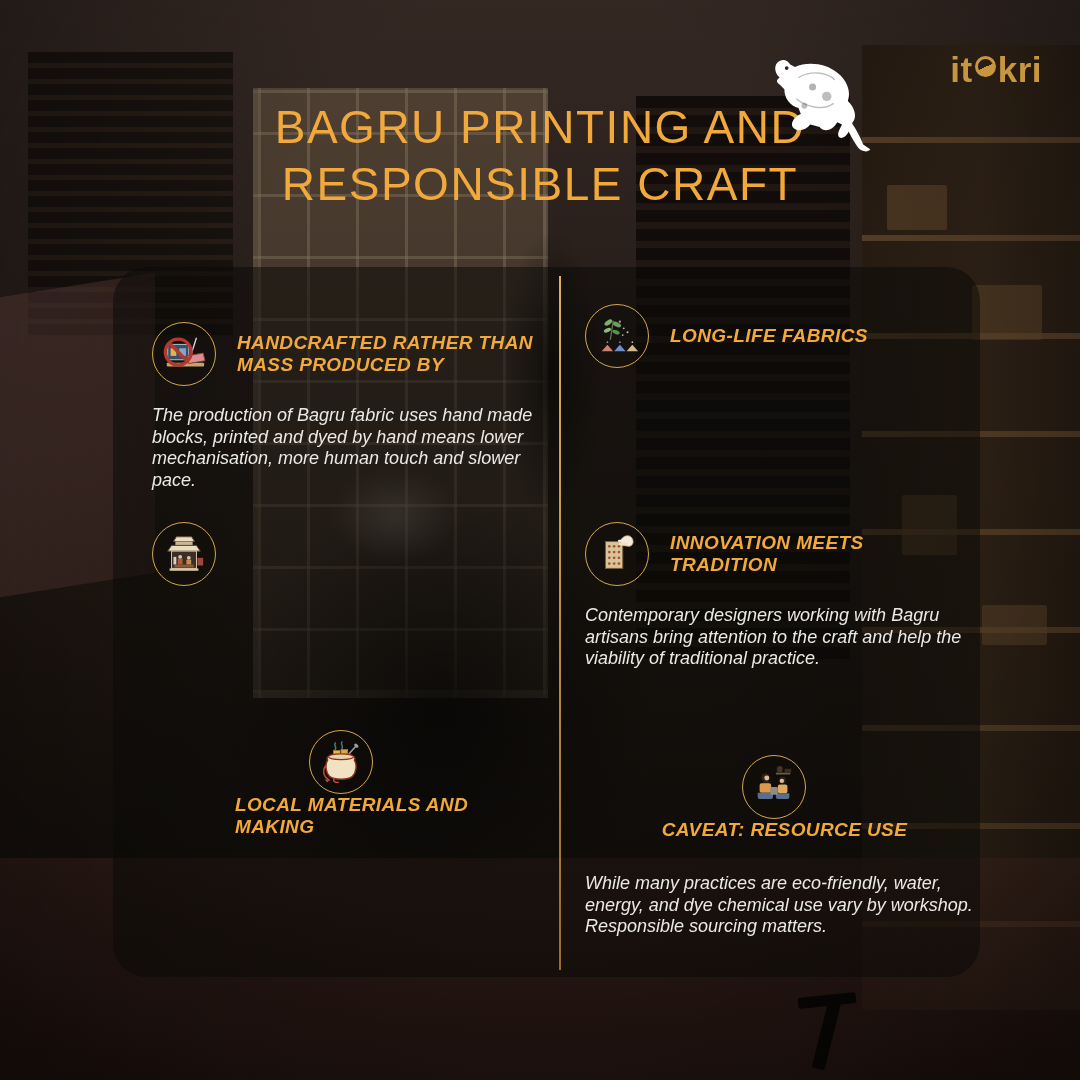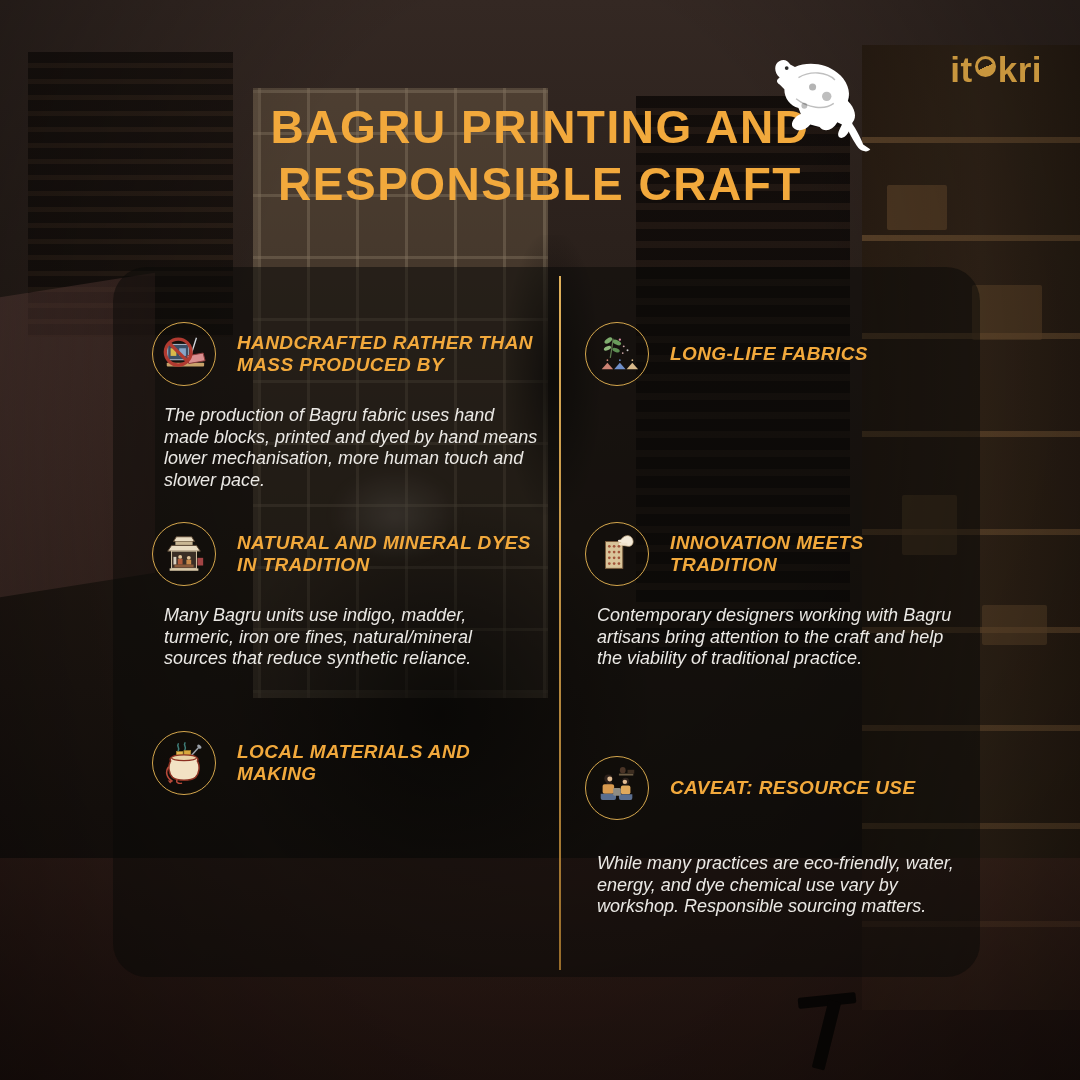--- a/index.html
+++ b/index.html
@@ -41,38 +41,38 @@
   .bg-vignette{inset:0;background:radial-gradient(ellipse at 50% 34%,rgba(0,0,0,0) 38%,rgba(0,0,0,.5) 100%);}
 
   
   .panel{position:absolute;left:113px;top:267px;width:867px;height:710px;border-radius:34px;
     background:rgba(10,9,7,.52);}
   .divider{position:absolute;left:559px;top:276px;width:2px;height:694px;
     background:linear-gradient(180deg,rgba(235,185,95,.95),rgba(175,125,48,.85));}
 
   
   .title{position:absolute;left:0;top:99px;width:1080px;text-align:center;
-    color:#F2A93C;font-weight:700;font-size:46px;line-height:57px;letter-spacing:1.5px;}
+    color:#F2A93C;font-weight:400;font-size:46px;line-height:57px;letter-spacing:1.5px;}
   .logo{position:absolute;right:38px;top:50px;display:flex;align-items:flex-start;
     color:#C8963E;font-weight:700;font-size:35px;letter-spacing:.5px;}
   .logo-o{display:inline-block;width:21px;height:21px;border:3.5px solid #C8963E;border-radius:50%;
     margin:6px 2px 0 2px;background:linear-gradient(155deg,transparent 52%,#C8963E 52%);}
   .cow{position:absolute;left:763px;top:54px;width:118px;height:100px;}
 
   
   .section{position:absolute;width:399px;font-style:italic;}
-  #s1{left:152px;top:321px} #s2{left:585px;top:321px}
+  #s1{left:152px;top:321px} #s2{left:585px;top:303px}
   #s3{left:152px;top:521px} #s4{left:585px;top:521px}
   #s5{left:152px;top:730px} #s6{left:585px;top:755px}
   .section-head{display:flex;align-items:center;min-height:66px;margin-bottom:18px;}
-  .row3 .section-head{margin-bottom:32px;}
+  .row3 .section-head{margin-bottom:32px;flex-direction:column;}
   .icon-circle{width:64px;height:64px;flex:0 0 64px;border:1.6px solid #D5A74D;border-radius:50%;
     display:flex;align-items:center;justify-content:center;margin-right:21px;background:rgba(18,13,9,.3);}
   .heading{color:#F2A93C;font-weight:700;font-size:19px;line-height:22px;letter-spacing:.4px;}
-  .body-text{margin:12px;color:#EBE9E5;font-size:18px;line-height:21.5px;font-weight:400;}
+  .body-text{margin:0;color:#EBE9E5;font-size:18px;line-height:21.5px;font-weight:400;}
 </style>
 </head>
 <body>
 
 <div id="canvas">
 
   <div>
     <div class="bg bg-left-window"></div>
     <div class="bg bg-center-window"></div>
     <div class="bg bg-right-door"></div>
@@ -176,26 +176,21 @@
           <rect x="13" y="27" width="3" height="8" fill="#d8d0c0"></rect>
           <circle cx="20" cy="27" r="2" fill="#e2c49a"></circle>
             <rect x="17.5" y="29" width="5" height="6" fill="#b05a3a"></rect>
           <circle cx="29" cy="28" r="2" fill="#e2c49a"></circle>
             <rect x="26.5" y="30" width="5" height="5" fill="#c98a4a"></rect>
           <rect x="14" y="35" width="20" height="3" fill="#8a5a3a"></rect>
           <rect x="38" y="28" width="6" height="8" fill="#a34444"></rect>
           <rect x="9" y="39" width="30" height="2.5" fill="#d8c8a8"></rect>
         </svg>
       </div>
-      <div class="heading">
-        <div>NATURAL AND MINERAL DYES</div>
-        <div>IN TRADITION</div>
-      </div>
-    </div>
-    <p class="body-text">Many Bagru units use indigo, madder, turmeric, iron ore fines, natural/mineral sources that reduce synthetic reliance.</p>
+    </div>
   </div>
 
   <div class="section" id="s4">
     <div class="section-head">
       <div class="icon-circle">
         <svg width="46" height="46" viewBox="0 0 48 48">
           <rect x="12" y="11" width="18" height="28" fill="#d9c49a" stroke="#7a5c3e" stroke-width="1"></rect>
           <g fill="#a2543a">
             <circle cx="16" cy="16" r="1.4"></circle>
               <circle cx="21" cy="16" r="1.4"></circle>

